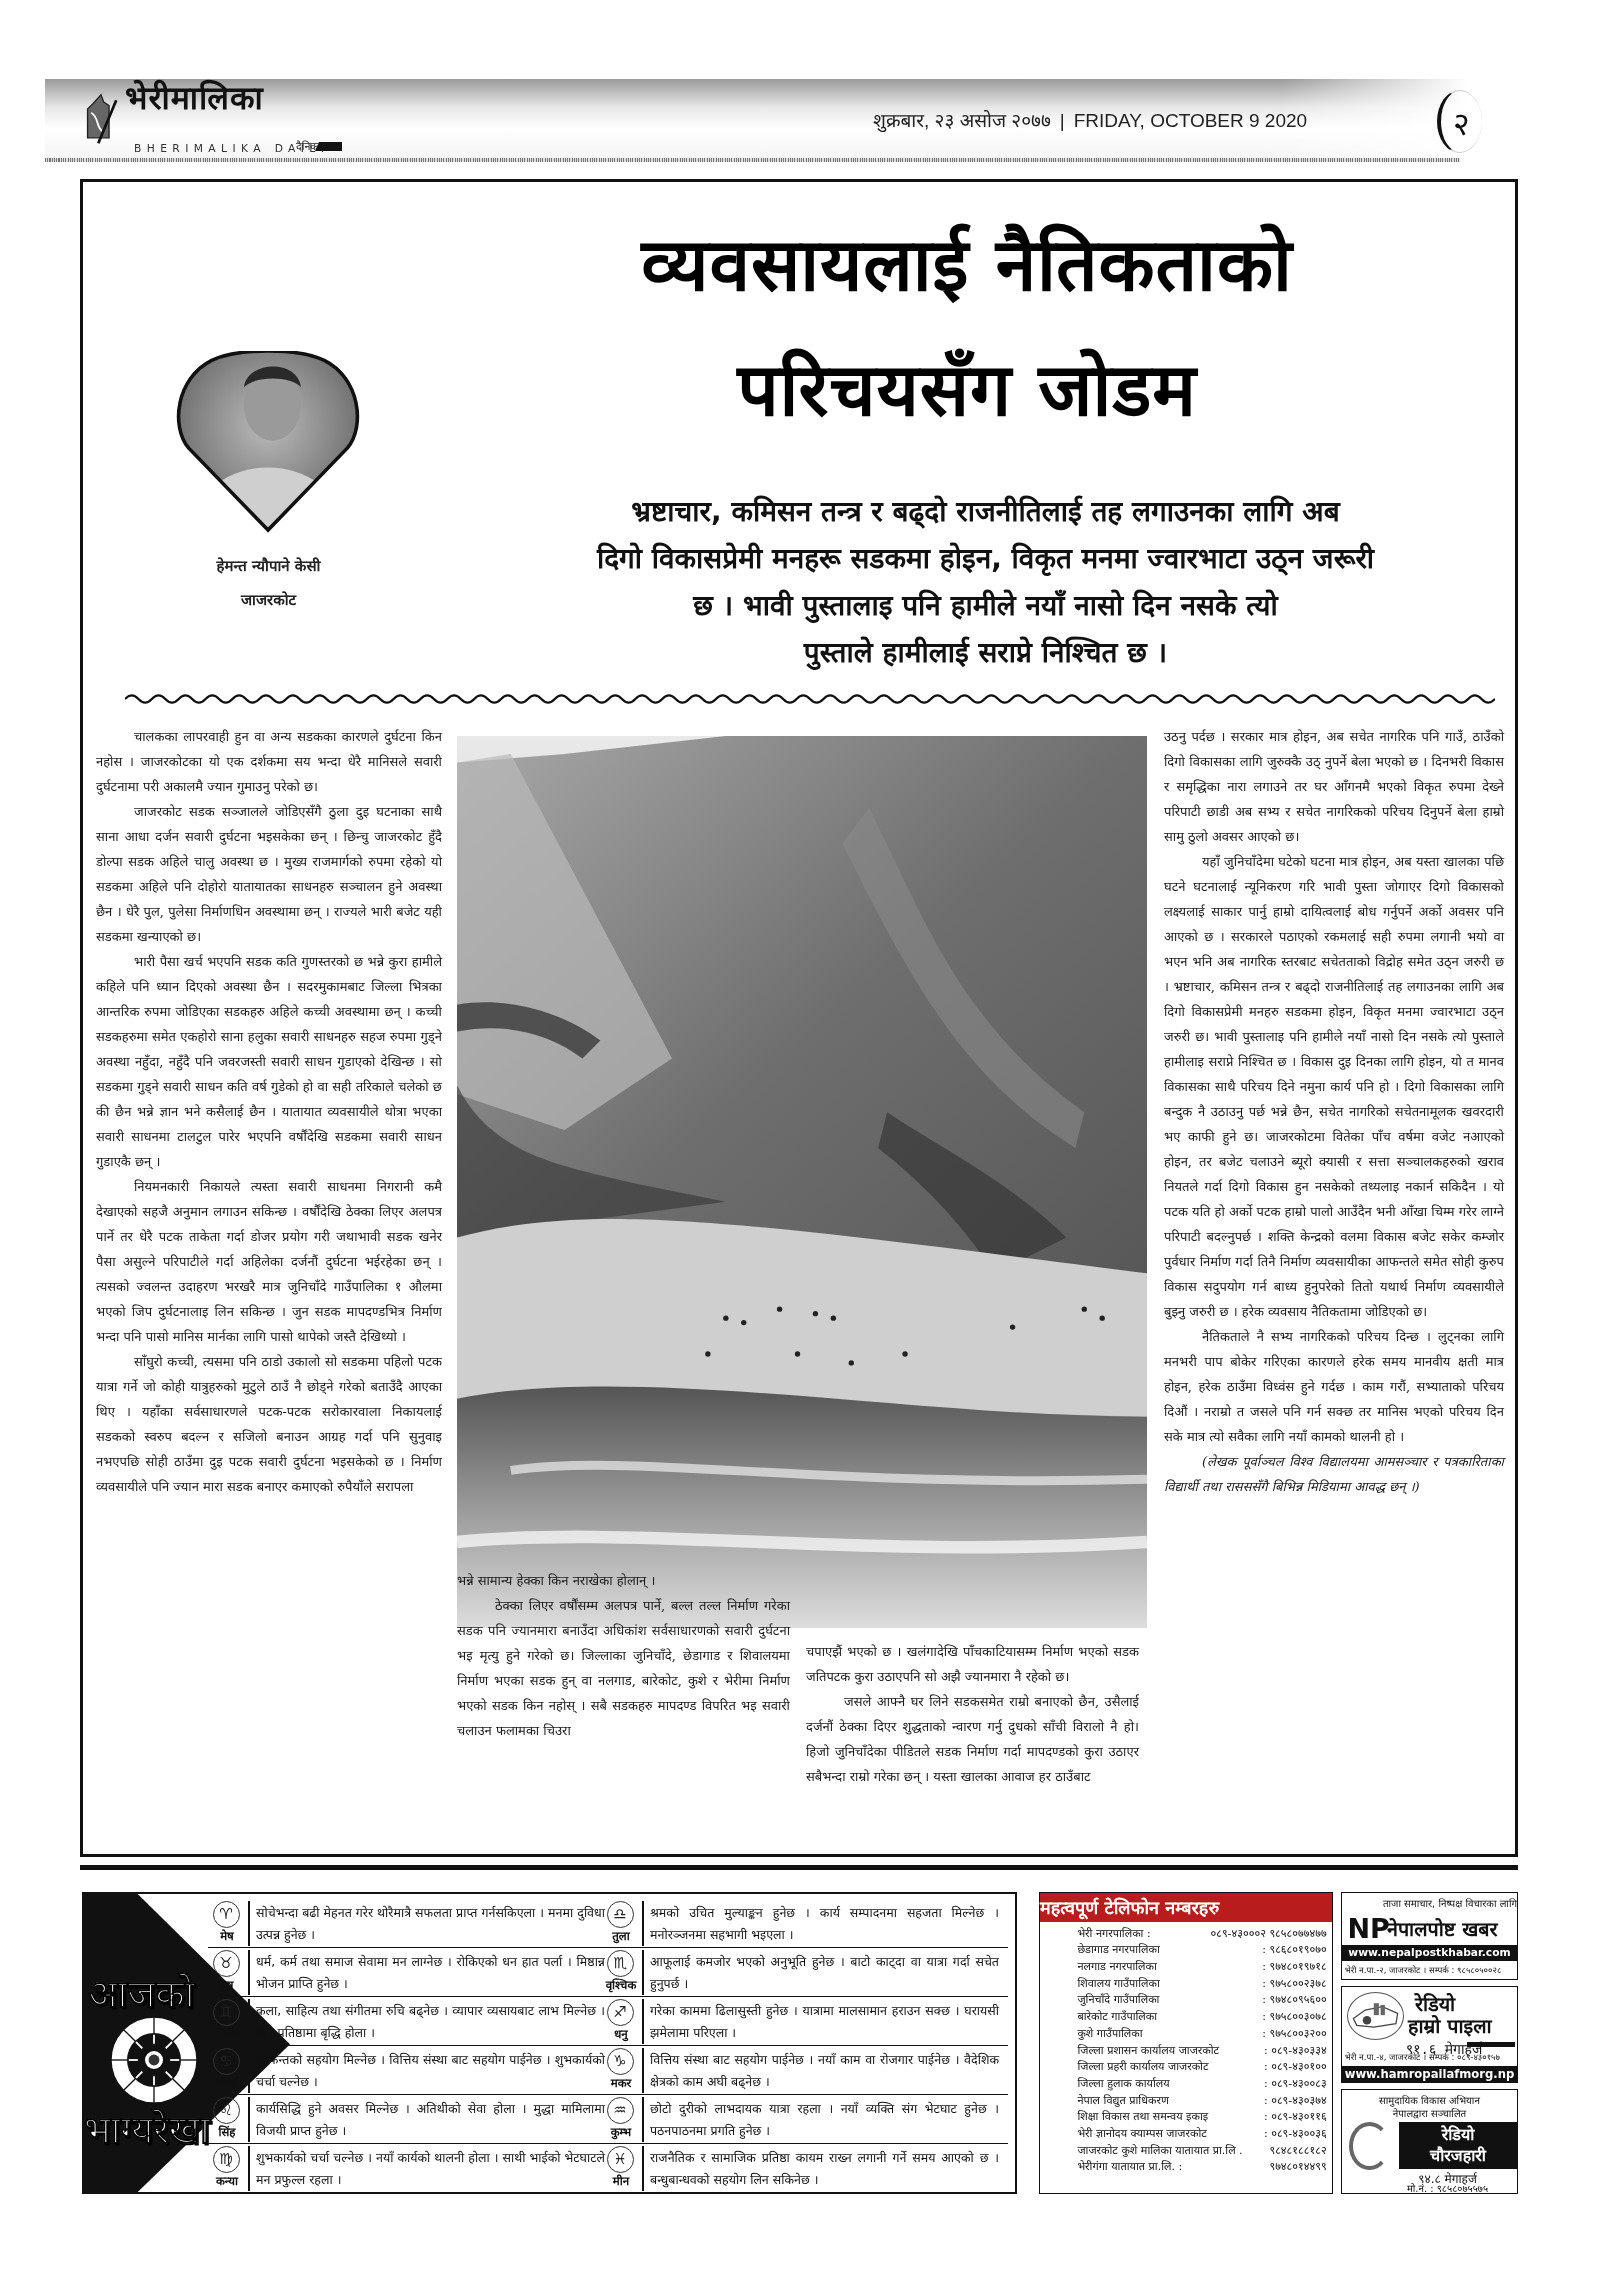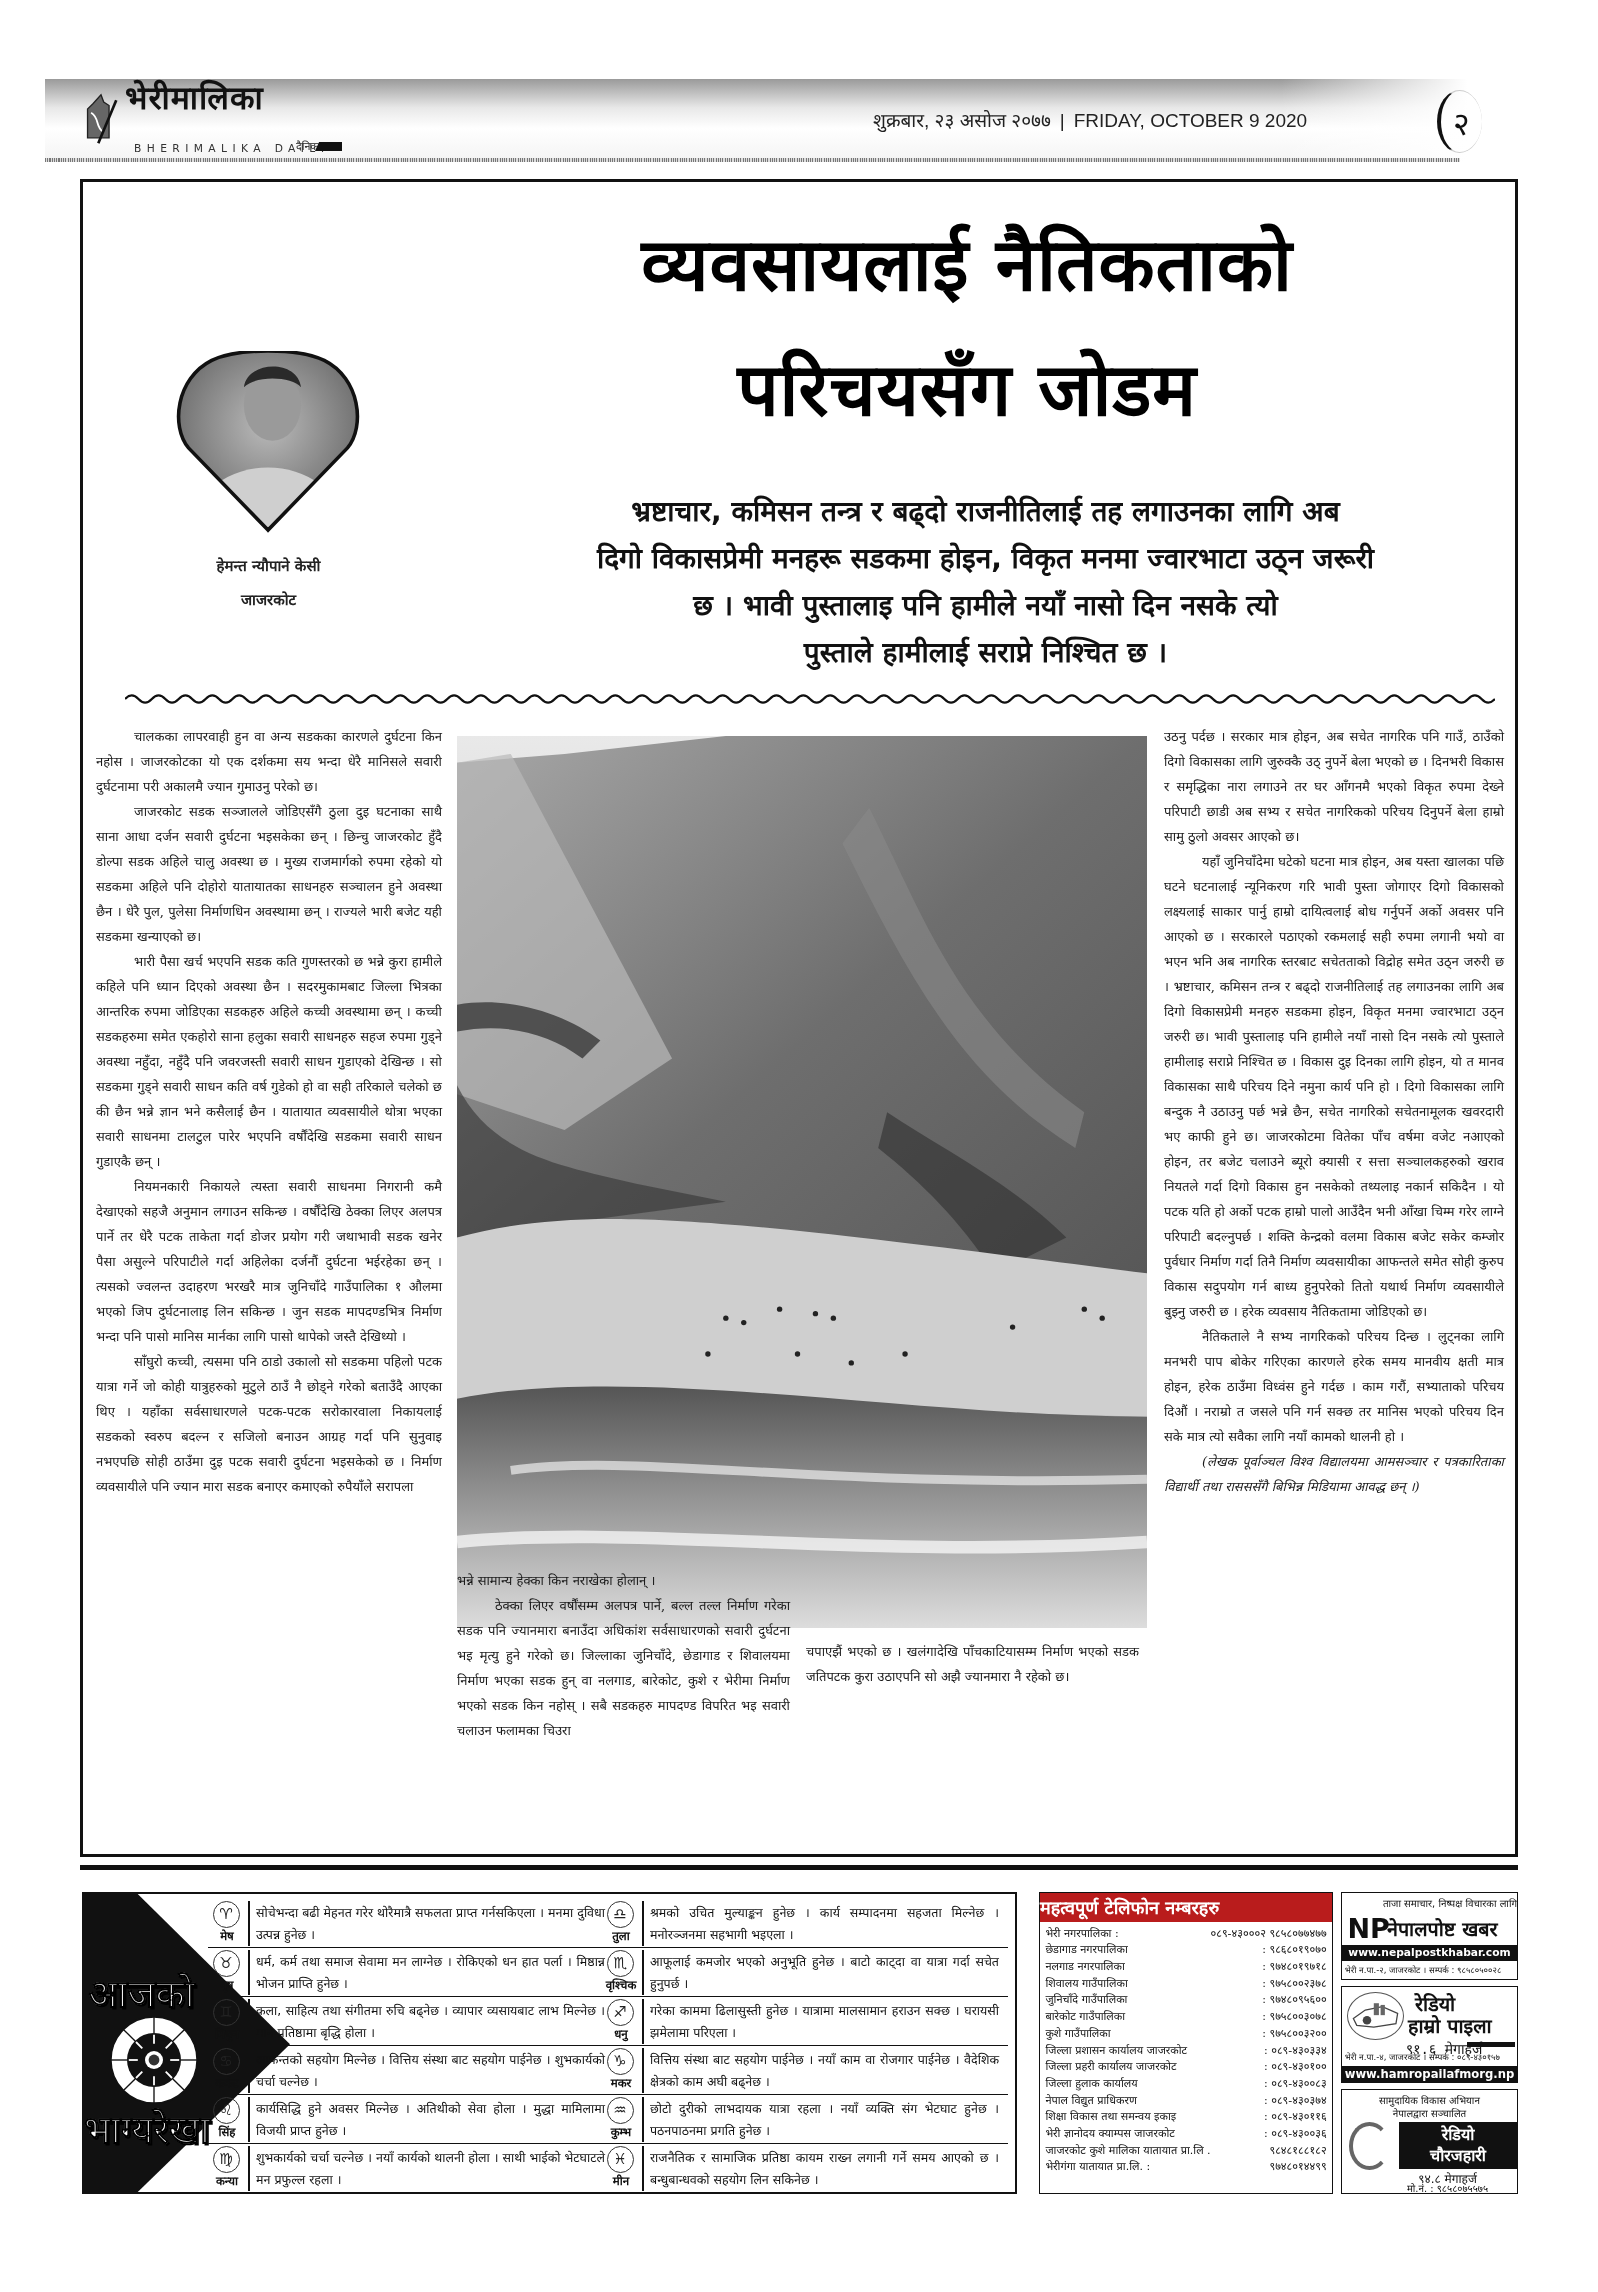--- a/index.html
+++ b/index.html
@@ -81,21 +81,21 @@
   .horo-icon { position: absolute; left: 4.5px; top: 1.8px; width: 27px; height: 27px; border-radius: 50%;
     border: 1.3px solid #333; font-size: 15px; text-align: center; line-height: 25px; color: #222; }
   .horo-sign { position: absolute; left: 0; top: 29px; width: 38px; text-align: center; font-size: 11.6px; font-weight: bold; }
   .horo-divider { position: absolute; left: 40px; top: 1.8px; width: 1.8px; height: 45px; background: #111; }
   .horo-text { position: absolute; left: 48px; top: 2.7px; width: 349px; font-size: 12.5px; line-height: 21.5px; text-align: justify; }
 
   
   .phones { position: absolute; left: 1039px; top: 1892px; width: 294px; height: 302px; border: 1.8px solid #111; }
   .phones-title { background: #b91c1c; color: #fff; font-weight: bold; font-size: 18px; line-height: 29px; }
   .phones-list { padding: 3.6px 5.4px; }
-  .phone-row { font-size: 11px; line-height: 16.7px; display: flex; justify-content: space-between; white-space: nowrap; }
+  .phone-row { font-size: 11px; line-height: 16.7px; display: flex; justify-content: space-between; white-space: nowrap; margin-left: 32px; }
   .phone-row .num { font-family: "DejaVu Sans", sans-serif; }
 
   
   .ad { position: absolute; border: 1.8px solid #111; background: #fff; overflow: hidden; }
   .ad1 { left: 1341px; top: 1892px; width: 177px; height: 88px; }
   .ad2 { left: 1341px; top: 1986px; width: 177px; height: 97px; }
   .ad3 { left: 1341px; top: 2089px; width: 177px; height: 105px; }
   .ad1-tag { font-size: 9.9px; text-align: right; padding-top: 2.7px; }
   .ad1-logo { position: absolute; left: 5.4px; top: 19.7px; font-size: 27px; font-weight: bold; font-family: "DejaVu Sans", sans-serif; color: #111; }
   .ad1-name { position: absolute; left: 45px; top: 21.5px; font-size: 19.7px; font-weight: bold; }
@@ -229,20 +229,21 @@
   </g>
   <path d="M0 300 C60 290 120 310 160 340 L140 360 C100 330 50 320 0 330Z" fill="#2a2a2a" opacity="0.7"></path>
 </svg>
 
 <div class="col col2a">
   <p class="noindent">भन्ने सामान्य हेक्का किन नराखेका होलान् ।</p>
   <p>ठेक्का लिएर वर्षौंसम्म अलपत्र पार्ने, बल्ल तल्ल निर्माण गरेका सडक पनि ज्यानमारा बनाउँदा अधिकांश सर्वसाधारणको सवारी दुर्घटना भइ मृत्यु हुने गरेको छ। जिल्लाका जुनिचाँदे, छेडागाड र शिवालयमा निर्माण भएका सडक हुन् वा नलगाड, बारेकोट, कुशे र भेरीमा निर्माण भएको सडक किन नहोस् । सबै सडकहरु मापदण्ड विपरित भइ सवारी चलाउन फलामका चिउरा</p>
 </div>
 <div class="col col2b">
   <p class="noindent">चपाएझैं भएको छ । खलंगादेखि पाँचकाटियासम्म निर्माण भएको सडक जतिपटक कुरा उठाएपनि सो अझै ज्यानमारा नै रहेको छ।</p>
+  <p>जसले आफ्नै घर लिने सडकसमेत राम्रो बनाएको छैन, उसैलाई दर्जनौं ठेक्का दिएर शुद्धताको न्वारण गर्नु दुधको साँची विरालो नै हो। हिजो जुनिचाँदेका पीडितले सडक निर्माण गर्दा मापदण्डको कुरा उठाएर सबैभन्दा राम्रो गरेका छन् । यस्ता खालका आवाज हर ठाउँबाट</p>
 </div>
 
 <div class="col col3">
   <p class="noindent">उठनु पर्दछ । सरकार मात्र होइन, अब सचेत नागरिक पनि गाउँ, ठाउँको दिगो विकासका लागि जुरुक्कै उठ् नुपर्ने बेला भएको छ । दिनभरी विकास र समृद्धिका नारा लगाउने तर घर आँगनमै भएको विकृत रुपमा देख्ने परिपाटी छाडी अब सभ्य र सचेत नागरिकको परिचय दिनुपर्ने बेला हाम्रो सामु ठुलो अवसर आएको छ।</p>
   <p>यहाँ जुनिचाँदेमा घटेको घटना मात्र होइन, अब यस्ता खालका पछि घटने घटनालाई न्यूनिकरण गरि भावी पुस्ता जोगाएर दिगो विकासको लक्ष्यलाई साकार पार्नु हाम्रो दायित्वलाई बोध गर्नुपर्ने अर्को अवसर पनि आएको छ । सरकारले पठाएको रकमलाई सही रुपमा लगानी भयो वा भएन भनि अब नागरिक स्तरबाट सचेतताको विद्रोह समेत उठ्न जरुरी छ । भ्रष्टाचार, कमिसन तन्त्र र बढ्दो राजनीतिलाई तह लगाउनका लागि अब दिगो विकासप्रेमी मनहरु सडकमा होइन, विकृत मनमा ज्वारभाटा उठ्न जरुरी छ। भावी पुस्तालाइ पनि हामीले नयाँ नासो दिन नसके त्यो पुस्ताले हामीलाइ सराप्ने निश्चित छ । विकास दुइ दिनका लागि होइन, यो त मानव विकासका साथै परिचय दिने नमुना कार्य पनि हो । दिगो विकासका लागि बन्दुक नै उठाउनु पर्छ भन्ने छैन, सचेत नागरिको सचेतनामूलक खवरदारी भए काफी हुने छ। जाजरकोटमा वितेका पाँच वर्षमा वजेट नआएको होइन, तर बजेट चलाउने ब्यूरो क्यासी र सत्ता सञ्चालकहरुको खराव नियतले गर्दा दिगो विकास हुन नसकेको तथ्यलाइ नकार्न सकिदैन । यो पटक यति हो अर्को पटक हाम्रो पालो आउँदैन भनी आँखा चिम्म गरेर लाग्ने परिपाटी बदल्नुपर्छ । शक्ति केन्द्रको वलमा विकास बजेट सकेर कम्जोर पुर्वधार निर्माण गर्दा तिनै निर्माण व्यवसायीका आफन्तले समेत सोही कुरुप विकास सदुपयोग गर्न बाध्य हुनुपरेको तितो यथार्थ निर्माण व्यवसायीले बुझ्नु जरुरी छ । हरेक व्यवसाय नैतिकतामा जोडिएको छ।</p>
   <p>नैतिकताले नै सभ्य नागरिकको परिचय दिन्छ । लुट्नका लागि मनभरी पाप बोकेर गरिएका कारणले हरेक समय मानवीय क्षती मात्र होइन, हरेक ठाउँमा विध्वंस हुने गर्दछ । काम गरौं, सभ्याताको परिचय दिऔं । नराम्रो त जसले पनि गर्न सक्छ तर मानिस भएको परिचय दिन सके मात्र त्यो सवैका लागि नयाँ कामको थालनी हो ।</p>
   <p class="byline-note">(लेखक पूर्वाञ्चल विश्व विद्यालयमा आमसञ्चार र पत्रकारिताका विद्यार्थी तथा रासससँगै बिभिन्न मिडियामा आवद्ध छन् ।)</p>
 </div>
 
 <div class="article-bottom-rule"></div>

